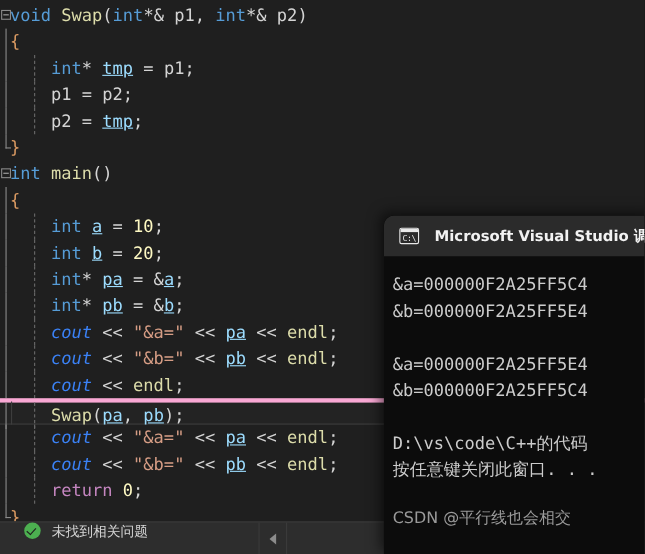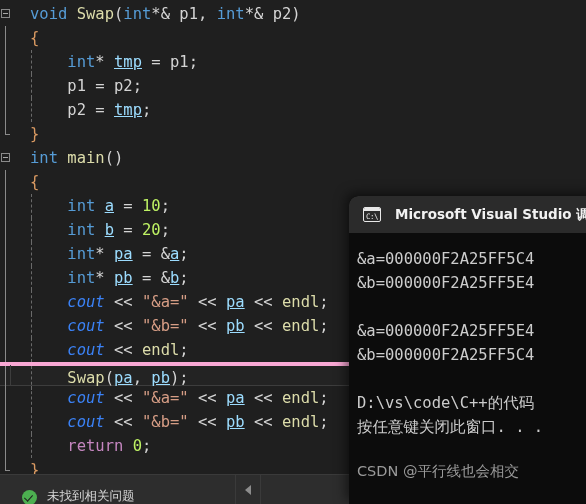--- a/index.html
+++ b/index.html
@@ -31,21 +31,21 @@
     width: 586px;
     padding-top: 2px;
     font-family: "DejaVu Sans Mono", monospace;
     font-size: 15.5px;
     line-height: 24px;
     white-space: pre;
   }
   .ln {
     position: relative;
     height: 24px;
-    padding-left: 22px;
+    padding-left: 1px;
     box-sizing: border-box;
   }
   .ln-inner { display: block; }
 
   
   .collapse-box {
     position: absolute;
     left: 1px;
     top: 7px;
     width: 9px;
@@ -114,39 +114,39 @@
   }
 
   
   .kw       { color: #569cd6; }
   .fn       { color: #dcdcaa; }
   .ident    { color: #9cdcfe; text-decoration: underline; }
   .plain    { color: #d4d4d4; }
   .punct    { color: #d4d4d4; }
   .brace    { color: #da9a62; }
   .str      { color: #d69d85; }
-  .num      { color: #bef264; }
+  .num      { color: #fef9c3; }
   .ctrl     { color: #c586c0; text-align: center; }
   .obj      { color: #3b82f6; font-style: italic; }
 
   
   .statusbar {
     position: absolute;
     left: 0;
     top: 474px;
     width: 586px;
     height: 30px;
     background: #2d2d2d;
     border-top: 1px solid #3a3a3a;
     display: flex;
     align-items: center;
   }
   .status-left {
     display: flex;
-    align-items: flex-end;
+    align-items: flex-start;
     padding-left: 22px;
     height: 100%;
   }
   .ok-icon {
     width: 15px;
     height: 15px;
     border-radius: 50%;
     background: #4caf50;
     position: relative;
     flex: 0 0 auto;

